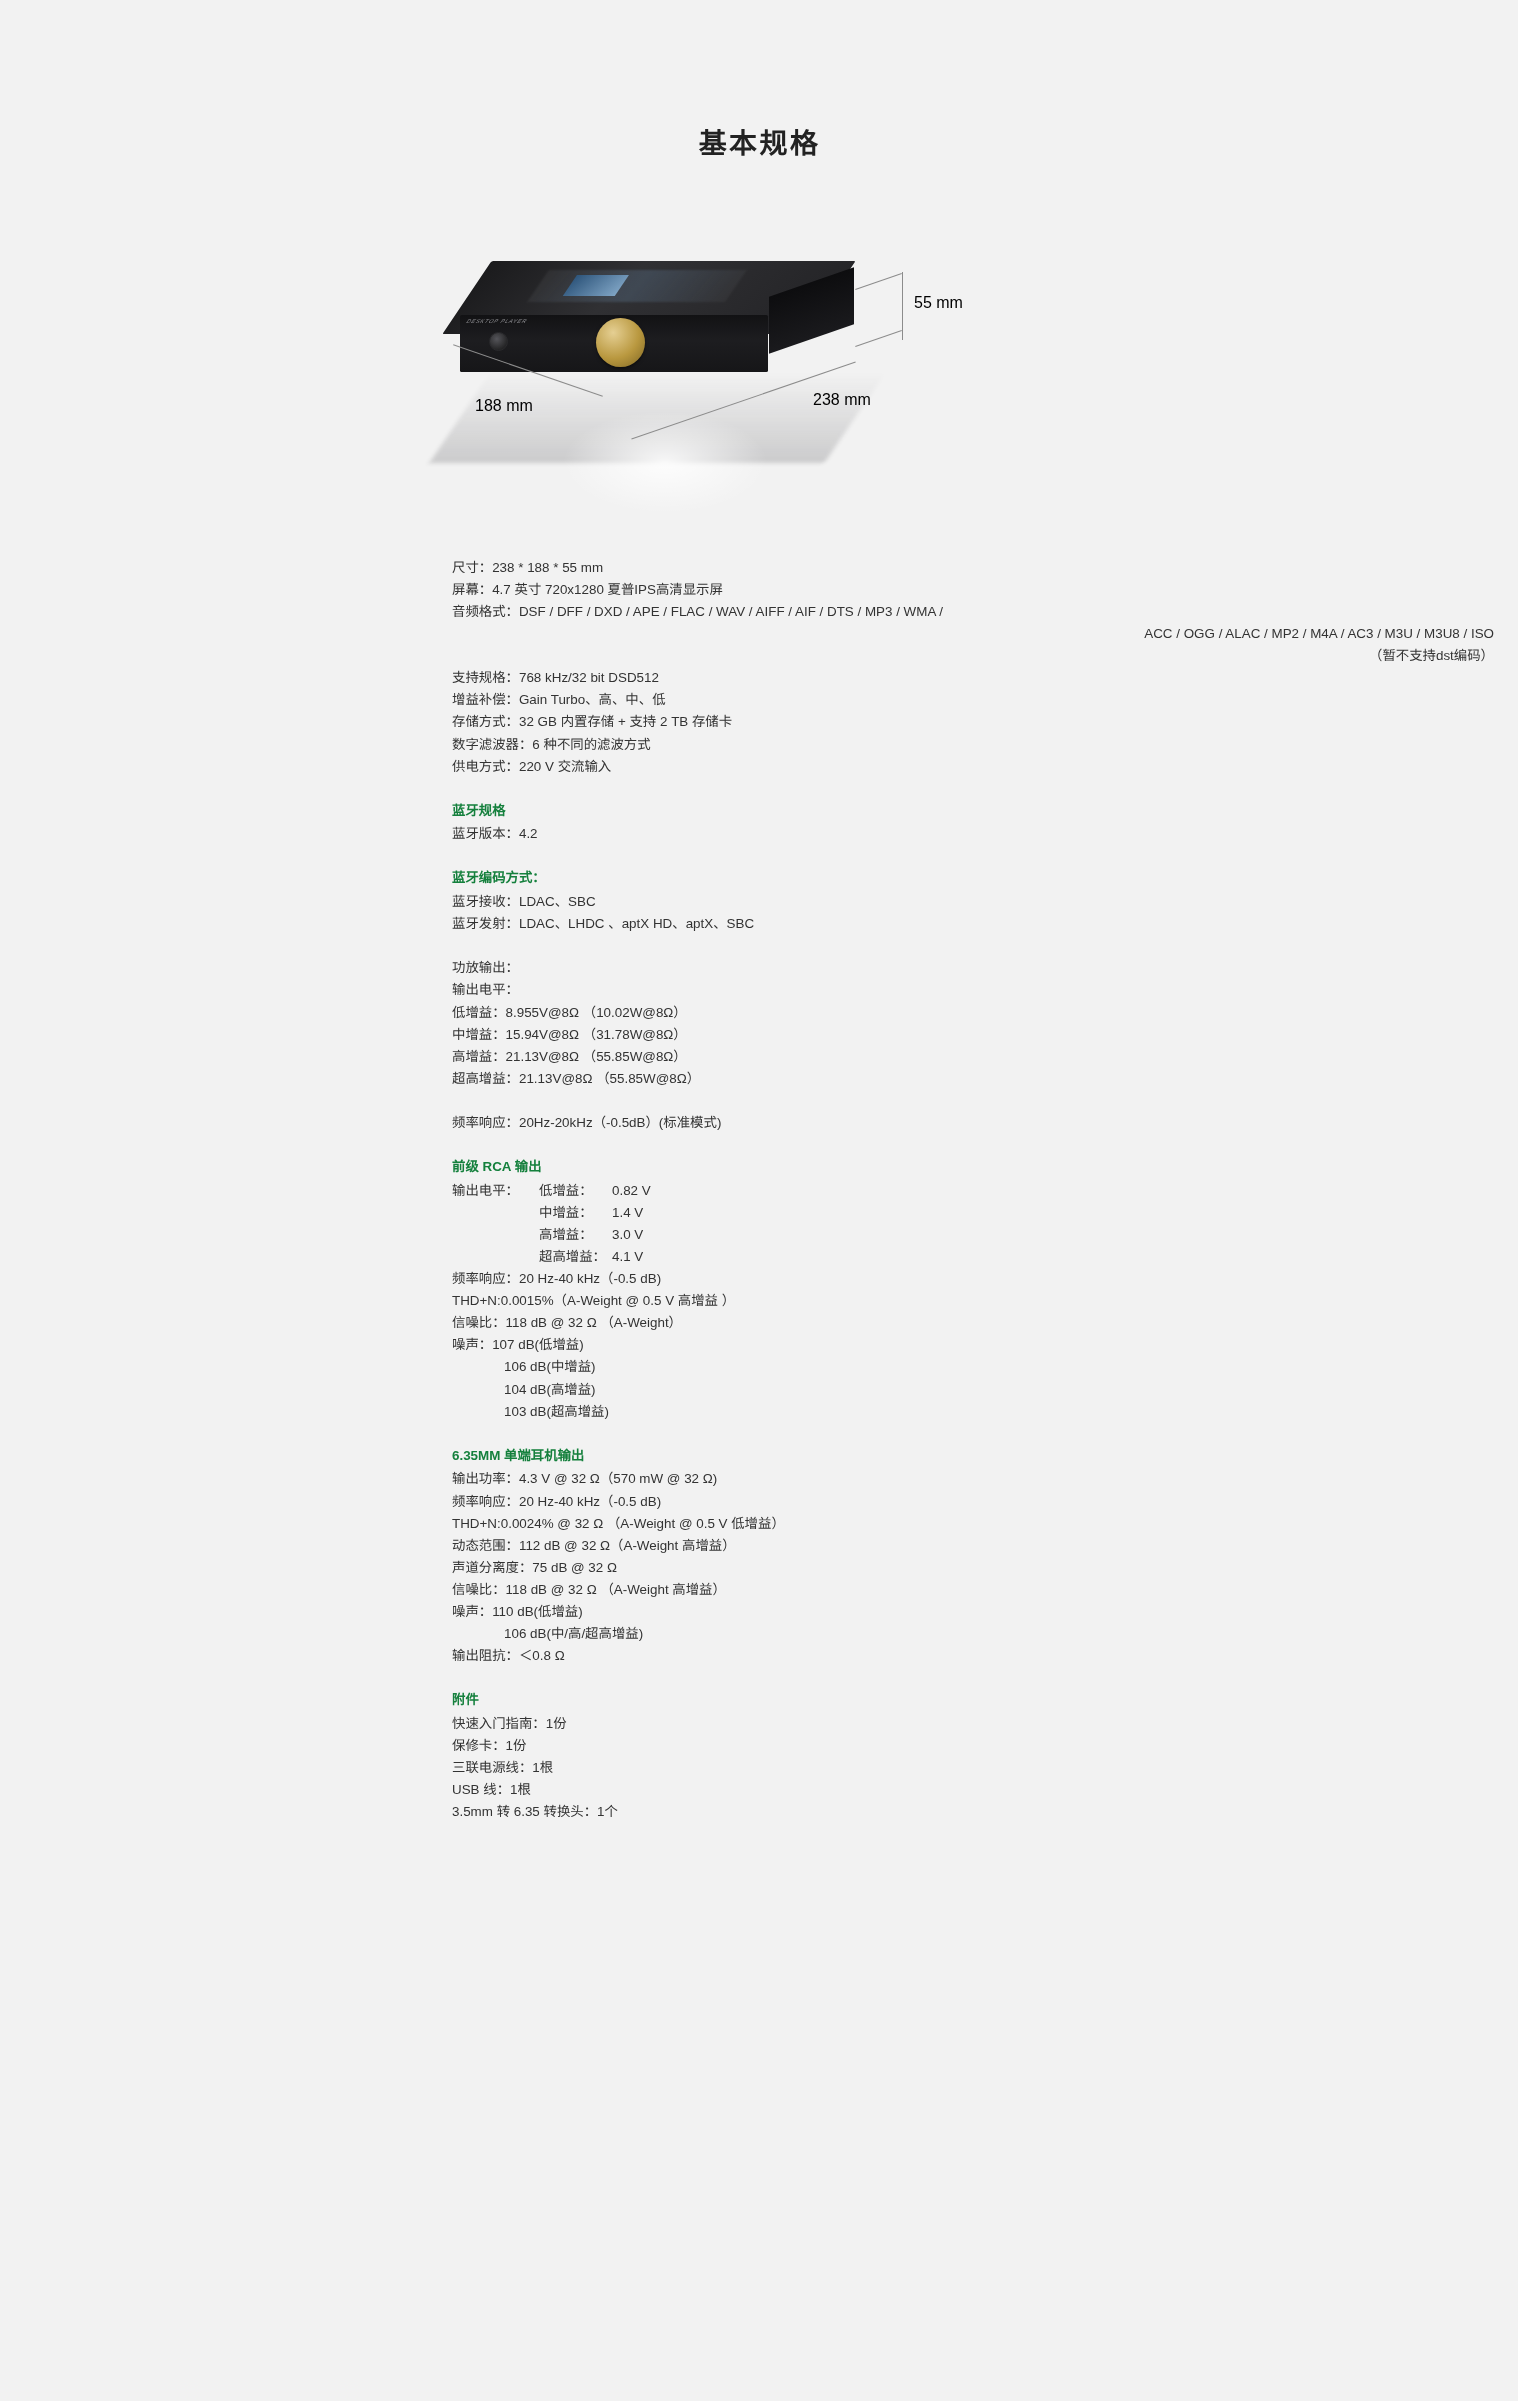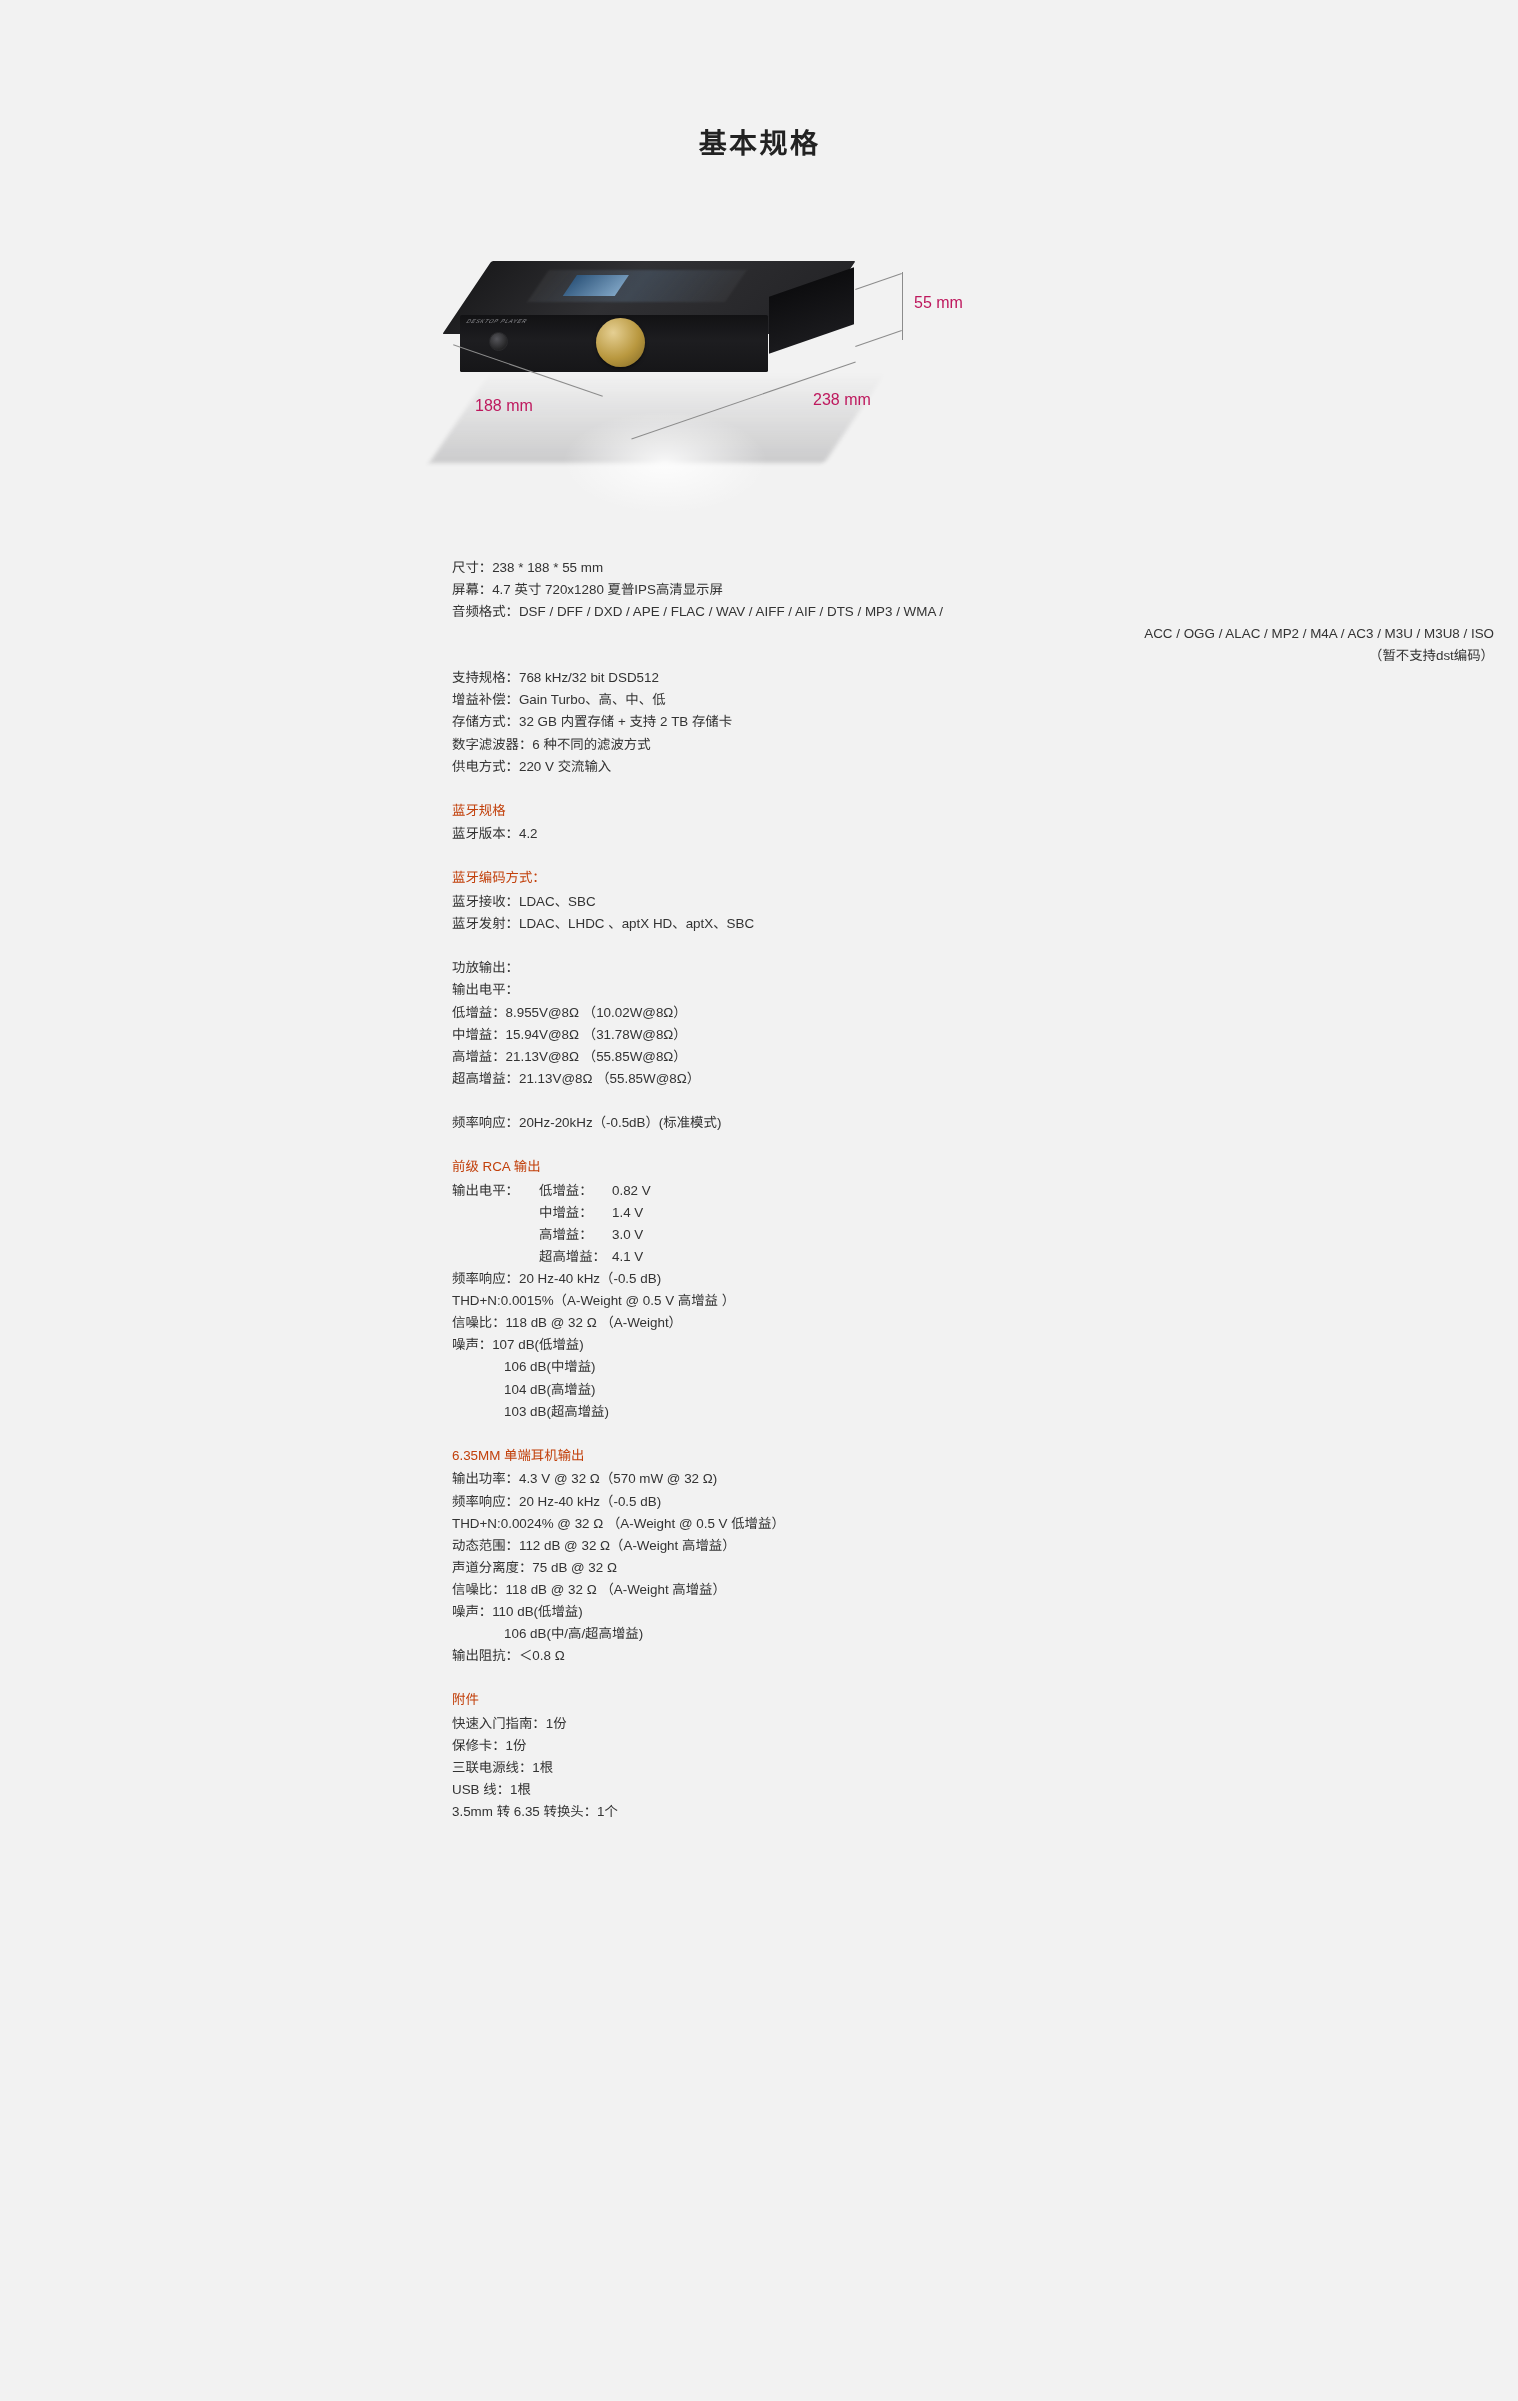--- a/index.html
+++ b/index.html
@@ -121,21 +121,21 @@
     background: radial-gradient(ellipse at center, rgba(255,255,255,.85), rgba(242,242,242,0) 70%);
   }
   .dim-line {
     position: absolute;
     background: #8c8c8c;
     height: 0.8px;
   }
   .dim-text {
     position: absolute;
     font-size: 16px;
-    color: #be185d;
+    color: #000000;
     white-space: nowrap;
   }
   
   .specs {
     position: relative;
     margin: 0 auto;
     width: 1469px;
     padding-left: 427px;
     box-sizing: border-box;
     font-size: 13.4px;
@@ -149,22 +149,22 @@
   }
   .line .lbl {
     flex: 0 0 auto;
   }
   .line .val {
     flex: 0 0 auto;
   }
   .indent-1 { padding-left: 52px; }
   .indent-2 { padding-left: 81px; justify-content: flex-end; }
   .sect-head {
-    font-weight: normal;
-    color: #c2410c;
+    font-weight: bold;
+    color: #15803d;
     margin-bottom: 10.3px;
     text-align: right;
   }
   .gap { height: 22px; }
   .sub-row { display: flex; margin-bottom: 8.7px; }
   .sub-row .k { width: 87px; flex: 0 0 auto; }
 </style>
 </head>
 <body>
 

